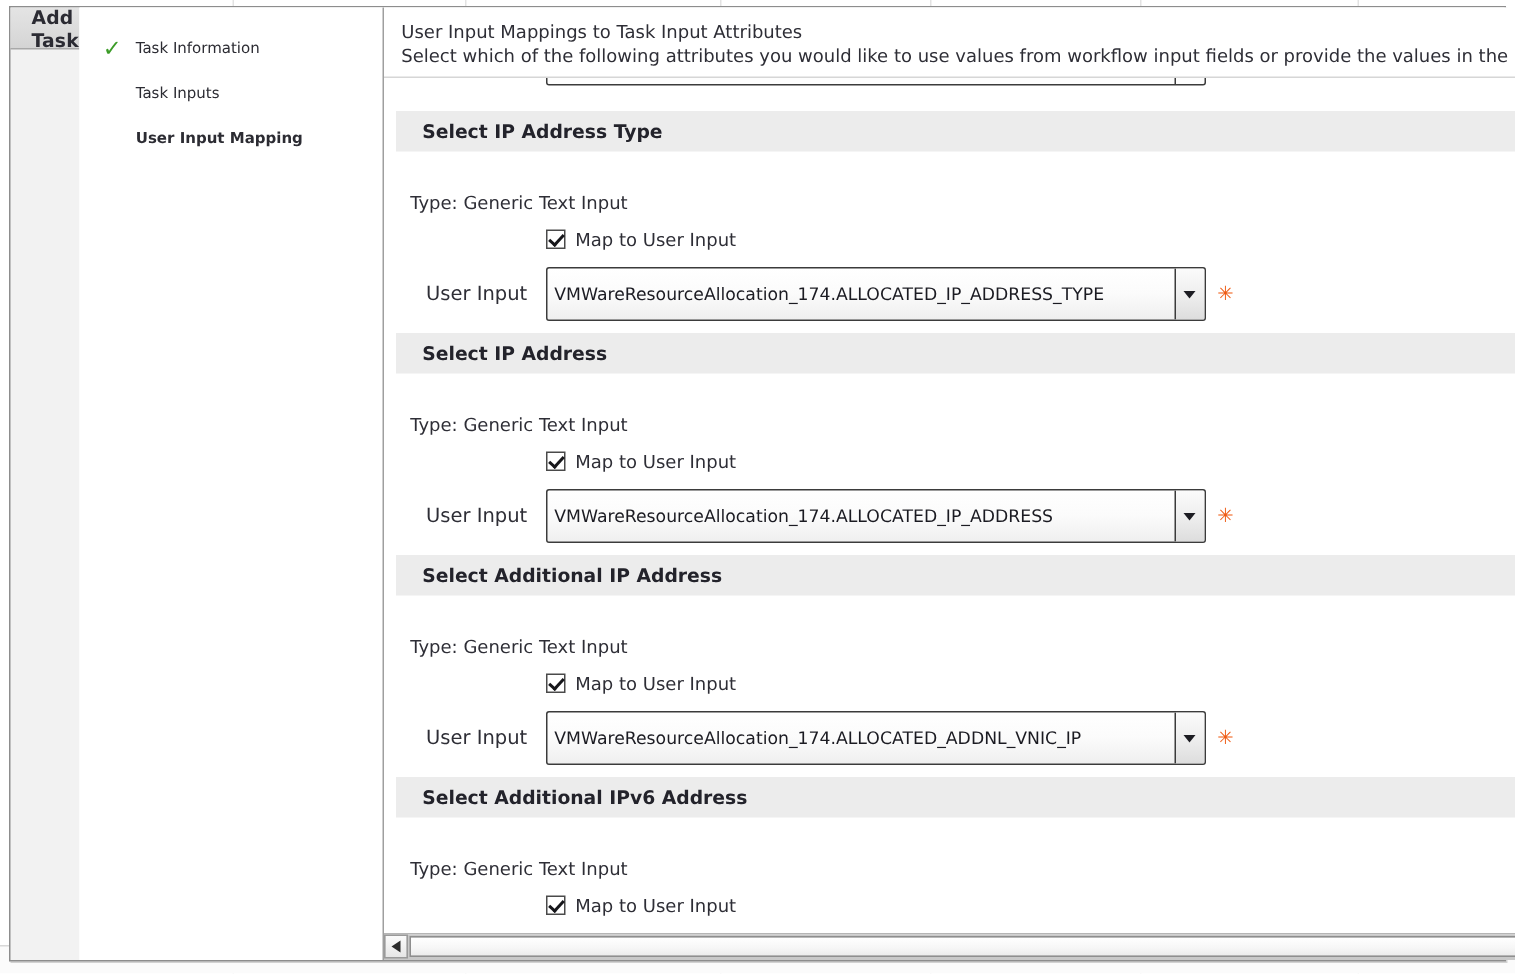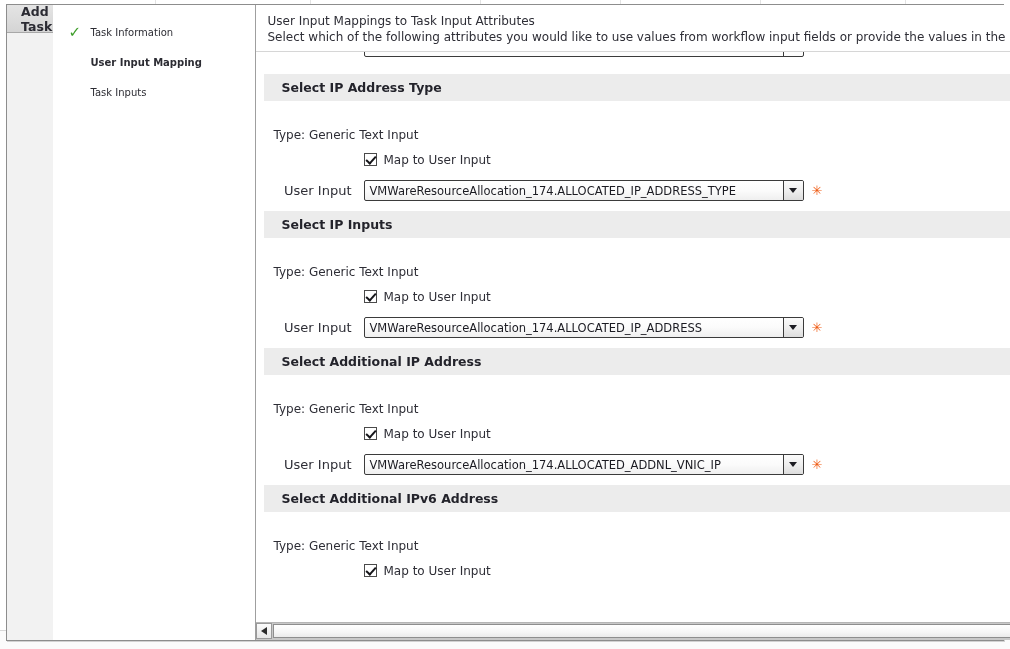--- a/index.html
+++ b/index.html
@@ -238,21 +238,21 @@
     width: 108px;
     flex: 0 0 108px;
     text-align: right;
     padding-right: 12px;
     box-sizing: border-box;
     font-size: 13px;
     color: #2e2e36;
   }
   .combo {
     width: 440px;
-    height: 21px;
+    height: 36px;
     border: 1px solid #3b3b3b;
     border-radius: 2px;
     background: linear-gradient(to bottom, #ffffff 0%, #fbfbfb 50%, #efefef 100%);
     box-sizing: border-box;
     display: flex;
     align-items: stretch;
     overflow: hidden;
   }
   .combo .combo-text {
     flex: 1 1 auto;
@@ -426,27 +426,27 @@
     <span class="title">Add Task</span>
   </div>
 
   <div class="dialog-body">
 
     <div class="sidebar">
       <div class="step">
         <span class="check">✓</span>
         <span class="step-label">Task Information</span>
       </div>
+      <div class="step">
+        <span class="check empty">✓</span>
+        <span class="step-label">Task Inputs</span>
+      </div>
       <div class="step current">
         <span class="check empty">✓</span>
         <span class="step-label">User Input Mapping</span>
-      </div>
-      <div class="step">
-        <span class="check empty">✓</span>
-        <span class="step-label">Task Inputs</span>
       </div>
     </div>
 
     <div class="content">
 
       <div class="content-head">
         <div class="line">User Input Mappings to Task Input Attributes</div>
         <div class="line">Select which of the following attributes you would like to use values from workflow input fields or provide the values in the next step.</div>
       </div>
 
@@ -481,21 +481,21 @@
                         <i></i>
                       </span>
                   </span>
                   <span class="required-star" style="visibility: visible;">✳</span>
                 </div>
               </div>
             </div>
 
             <div class="section">
               <div class="section-header">
-                <span class="sh-text">Select IP Inputs</span>
+                <span class="sh-text">Select IP Address</span>
               </div>
               <div class="section-body">
                 <div class="row type-row">
                   <span class="type-text">Type: Generic Text Input</span>
                 </div>
                 <div class="row check-row">
                   <span class="spacer"></span>
                   <span class="checkbox checked"></span>
                   <span class="check-label">Map to User Input</span>
                 </div>

